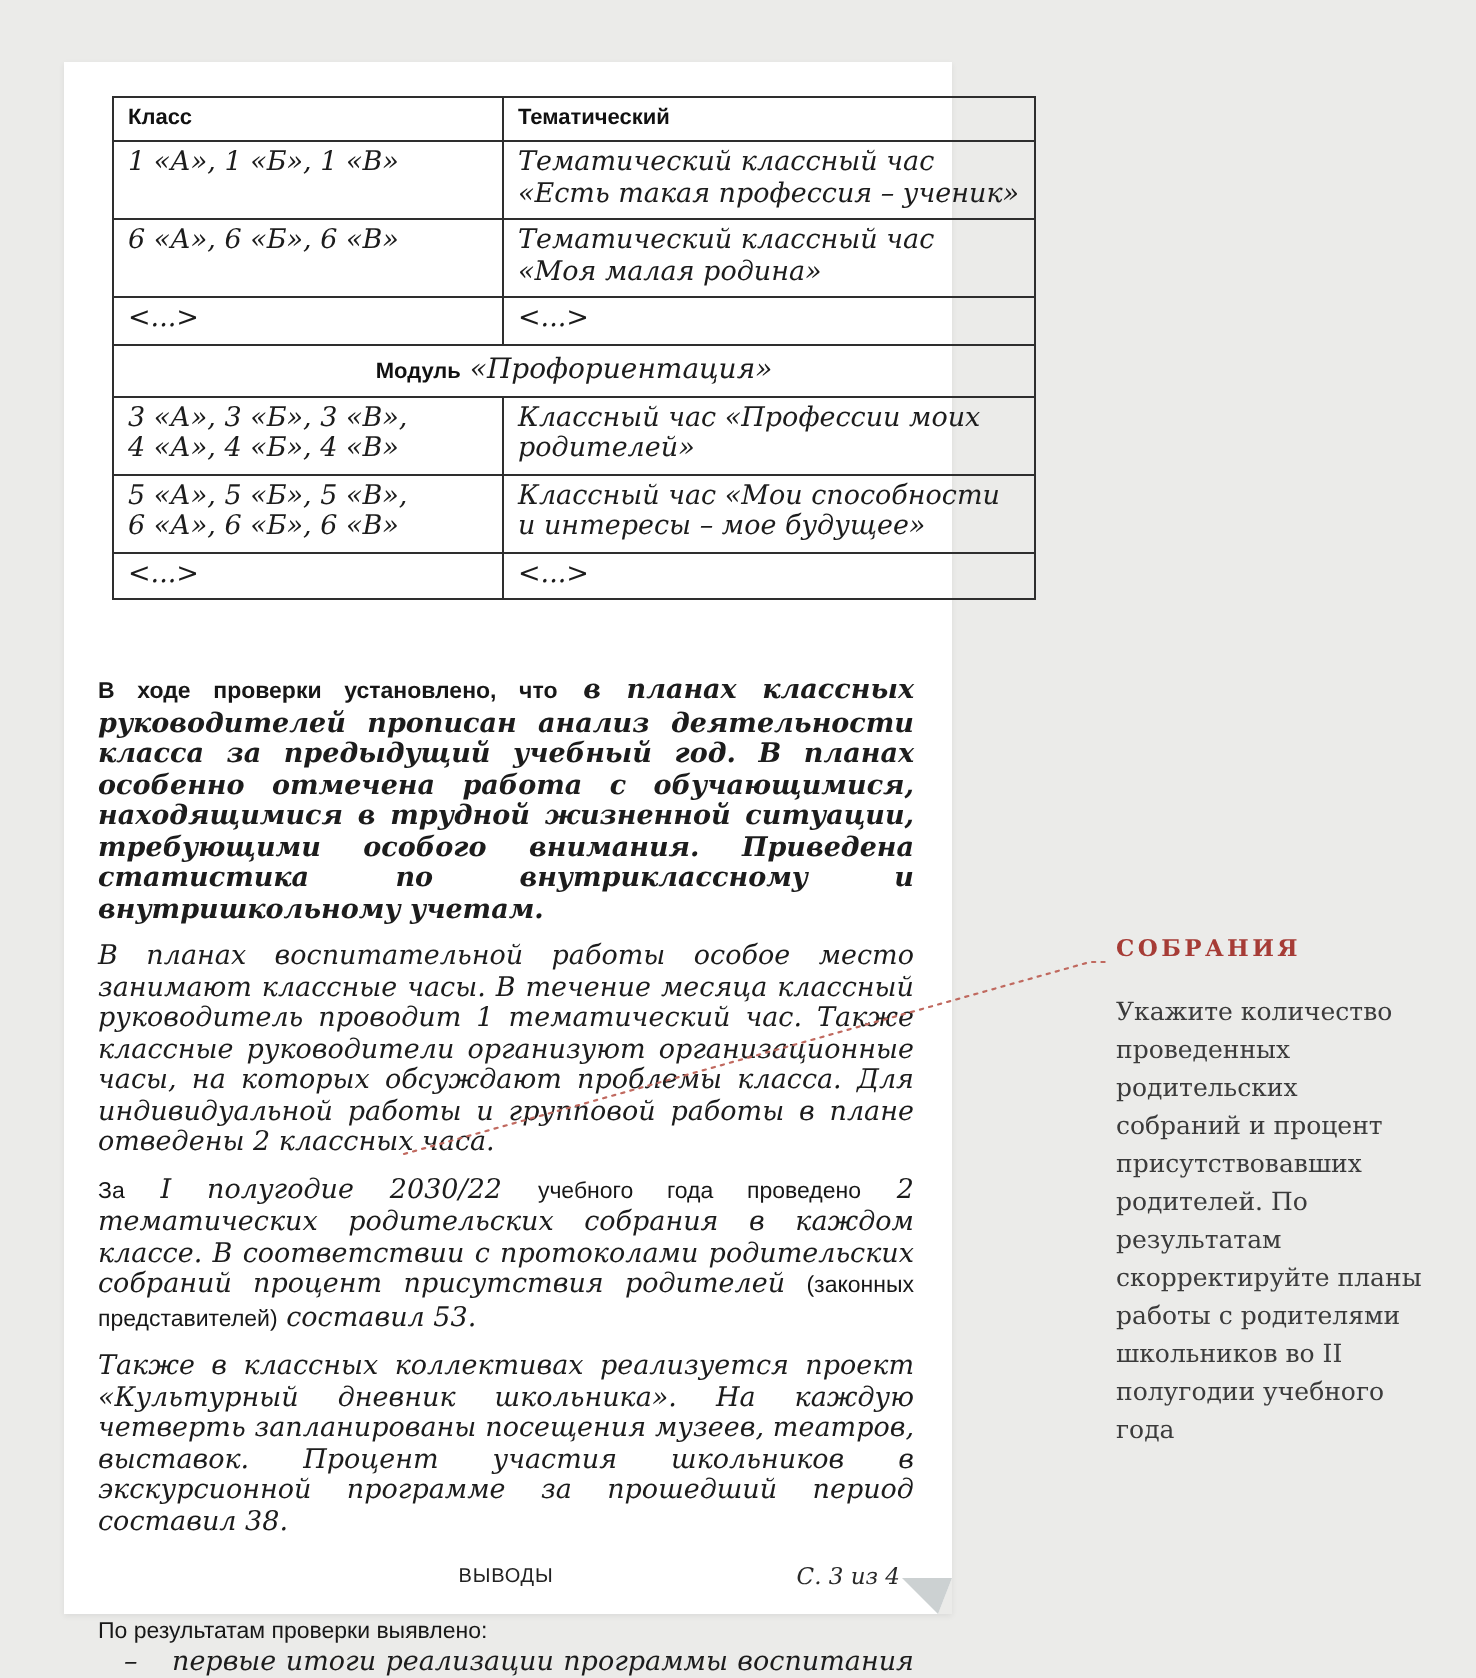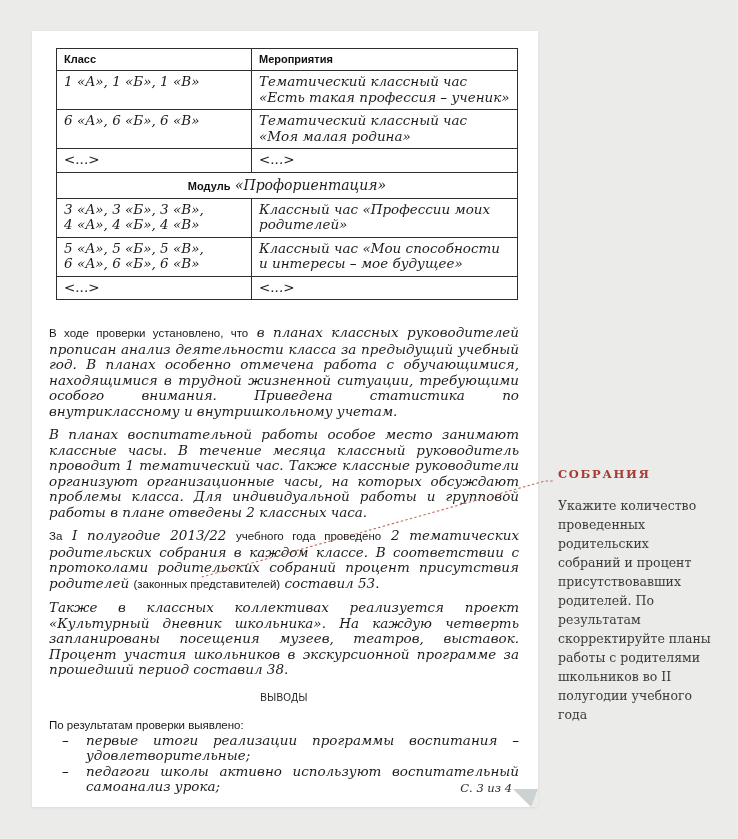--- a/index.html
+++ b/index.html
@@ -6,21 +6,21 @@
   body{
     width:738px;height:839px;
     background:#ebebe9;
     font-family:"Liberation Sans", sans-serif;
     -webkit-font-smoothing:antialiased;
   }
   .stage{position:relative;width:738px;height:839px;overflow:hidden;}
 
   
   .page{
-    position:absolute;left:32px;top:31px;width:506px;height:776px;
+    position:absolute;left:32px;top:31px;width:444px;height:776px;
     background:#ffffff;
     box-shadow:0 1px 3px rgba(0,0,0,.07);
   }
   .doc{position:absolute;left:17px;right:19px;top:17px;color:#1c1c1c;}
 
   
   table.ev{
     border-collapse:collapse;
     margin-left:7px;width:462px;
     border:1.5px solid #2e2e2e;
@@ -48,21 +48,21 @@
     font-family:"DejaVu Serif",serif;font-style:italic;
     font-size:14px;color:#1c1c1c;
   }
 
   
   .para{
     font-family:"DejaVu Serif",serif;font-style:italic;
     font-size:13.5px;line-height:15.5px;
     text-align:justify;margin:8px 0 0;color:#1c1c1c;
   }
-  .para.first{margin-top:25px;}
+  .para.first{margin-top:38px;font-weight:bold;}
   .sans{
     font-family:"Liberation Sans",sans-serif;font-style:normal;
     font-size:11.5px;color:#171717;
   }
   .heading{
     margin-top:14px;text-align:center;
     font-family:"Liberation Sans",sans-serif;
     font-size:10px;letter-spacing:.4px;color:#222;
   }
   .lead{
@@ -112,21 +112,21 @@
     <div class="doc">
 
       <table class="ev">
         <colgroup>
             <col class="c1">
             <col class="c2">
           </colgroup>
         <tbody>
           <tr>
             <td class="th">Класс</td>
-            <td class="th">Мероприятия</td>
+            <td class="th">Тематический</td>
           </tr>
 
           <tr>
             <td class="cell classes">1 «А», 1 «Б», 1 «В»</td>
             <td class="cell">Тематический классный час «Есть такая профессия – ученик»</td>
           </tr>
           <tr>
             <td class="cell classes">6 «А», 6 «Б», 6 «В»</td>
             <td class="cell">Тематический классный час «Моя малая родина»</td>
           </tr>
@@ -152,21 +152,21 @@
             <td class="cell classes">&lt;...&gt;</td>
             <td class="cell">&lt;...&gt;</td>
           </tr>
         </tbody>
       </table>
 
       <p class="para first"><span class="sans">В ходе проверки установлено, что</span> <span>в планах классных руководителей прописан анализ деятельности класса за предыдущий учебный год. В планах особенно отмечена работа с обучающимися, находящимися в трудной жизненной ситуации, требующими особого внимания. Приведена статистика по внутриклассному и внутришкольному учетам.</span></p>
 
       <p class="para"><span>В планах воспитательной работы особое место занимают классные часы. В течение месяца классный руководитель проводит 1 тематический час. Также классные руководители организуют организационные часы, на которых обсуждают проблемы класса. Для индивидуальной работы и групповой работы в плане отведены 2 классных часа.</span></p>
 
-      <p class="para"><span class="sans">За</span> <span>I полугодие 2013/22</span> <span class="sans">учебного года проведено</span> <span>2 тематических родительских собрания в каждом классе. В соответствии с протоколами родительских собраний процент присутствия родителей</span> <span class="sans">(законных представителей)</span> <span>составил 53.</span></p>
+      <p class="para"><span class="sans">За</span> <span>I полугодие 2030/22</span> <span class="sans">учебного года проведено</span> <span>2 тематических родительских собрания в каждом классе. В соответствии с протоколами родительских собраний процент присутствия родителей</span> <span class="sans">(законных представителей)</span> <span>составил 53.</span></p>
 
       <p class="para"><span>Также в классных коллективах реализуется проект «Культурный дневник школьника». На каждую четверть запланированы посещения музеев, театров, выставок. Процент участия школьников в экскурсионной программе за прошедший период составил 38.</span></p>
 
       <div class="heading">ВЫВОДЫ</div>
 
       <div class="lead">По результатам проверки выявлено:</div>
 
       <div class="blist">
         <div class="bitem"><span class="marker">–</span><span>первые итоги реализации программы воспитания – удовлетворительные;</span></div>
         <div class="bitem"><span class="marker">–</span><span>педагоги школы активно используют воспитательный самоанализ урока;</span></div>

